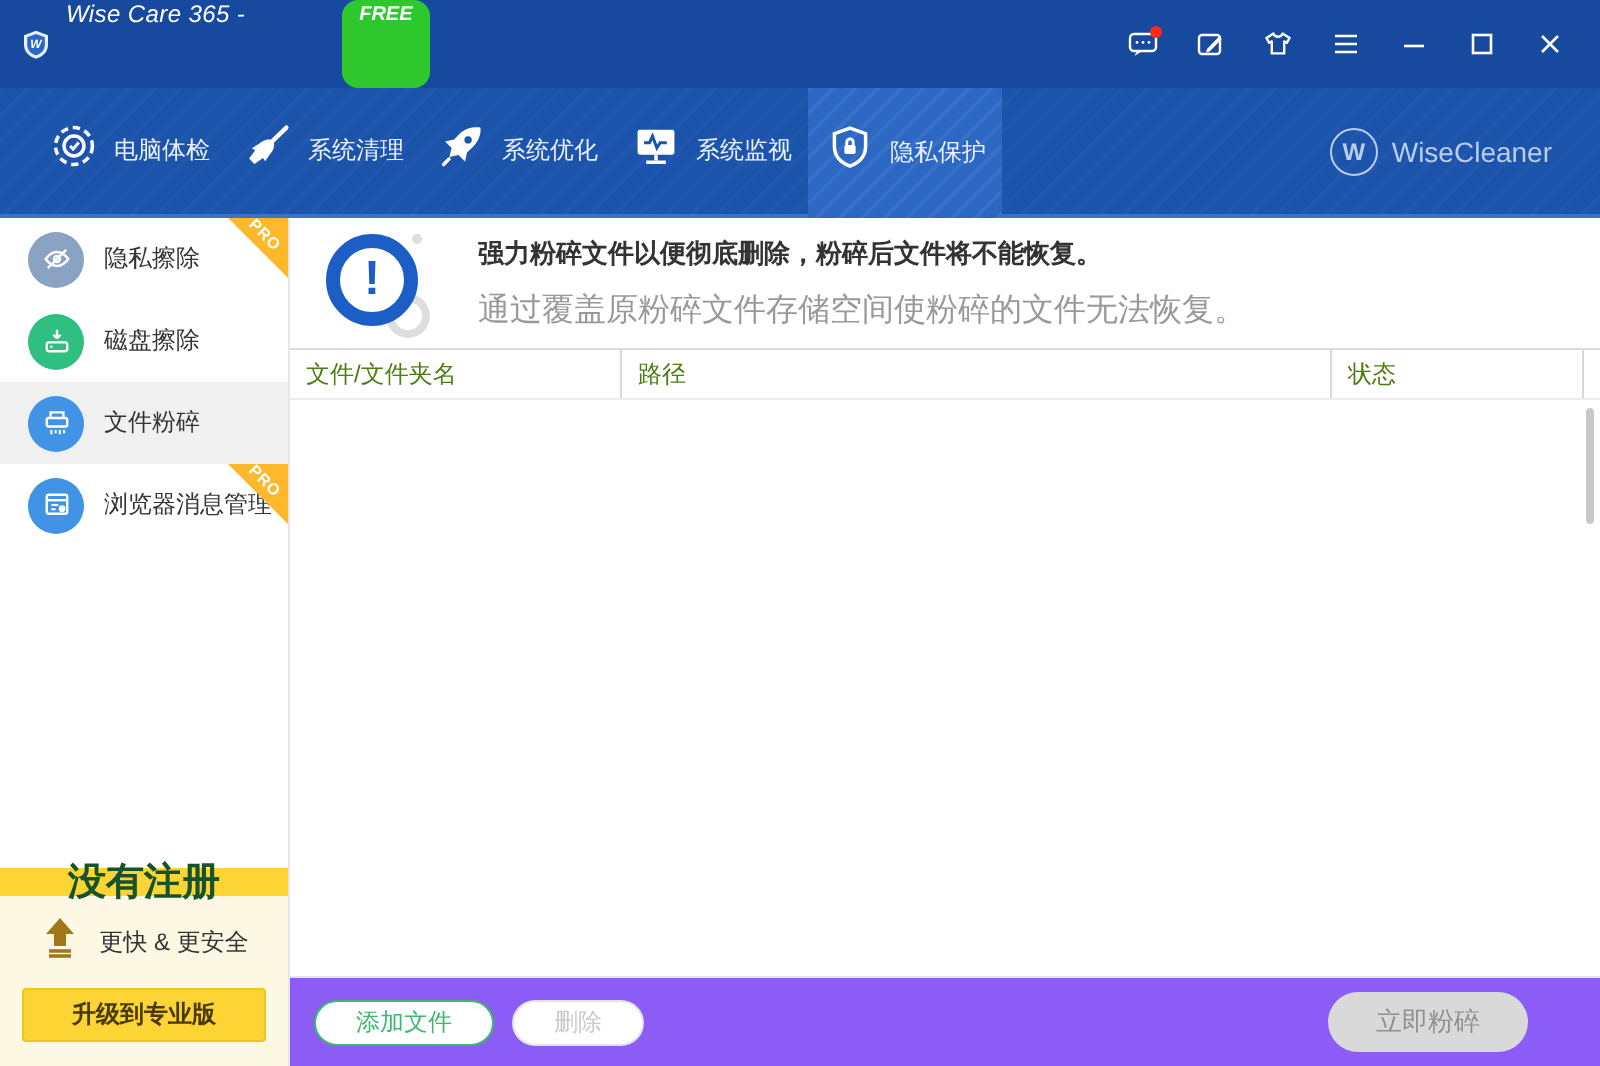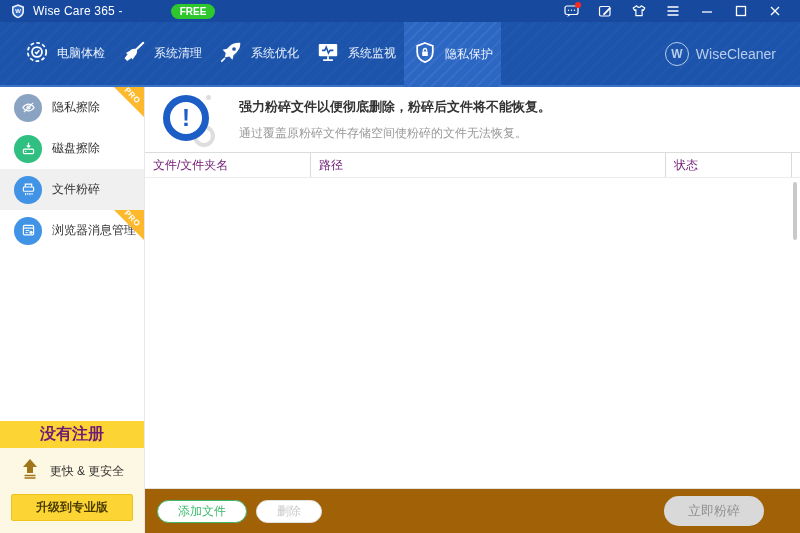--- a/index.html
+++ b/index.html
@@ -6,21 +6,21 @@
     --titlebar-blue:#17499e; --navbar-blue:#1c54ac; --active-tab-blue:#2d67c4;
     --nav-bottom-line:#3a72c8; --badge-green:#2ec72e; --accent-green:#3cb96d;
     --yellow:#fcd535; --light-yellow:#fdf8e3; --pro-yellow:#fdb82c;
     --alert-blue:#1d5ec6; --selected-gray:#f0f0f0;
   }
   *{margin:0;padding:0;box-sizing:border-box;font-family:"Liberation Sans","DejaVu Sans",sans-serif;}
   html,body{width:800px;height:533px;overflow:hidden;background:#fff;}
   .window{width:800px;height:533px;display:flex;flex-direction:column;position:relative;}
 
   
-  .titlebar{height:22px;background:var(--titlebar-blue);display:flex;align-items:center;padding:0 10px;flex:0 0 auto;}
+  .titlebar{height:44px;background:var(--titlebar-blue);display:flex;padding:0 10px;flex:0 0 auto;font-style:italic;}
   .titlebar .app-logo{display:flex;align-items:center;margin-right:7px;}
   .titlebar .title{color:#fff;font-size:12px;letter-spacing:.2px;}
   .free-badge{background:var(--badge-green);color:#fff;font-size:10px;font-weight:bold;
     border-radius:8px;padding:1px 9px;margin-left:48px;line-height:13px;}
   .tb-icons{margin-left:auto;display:flex;align-items:center;gap:4px;}
   .tb-btn{width:30px;height:24px;display:flex;align-items:center;justify-content:center;position:relative;cursor:pointer;}
   .tb-btn svg{display:block;}
   .red-dot{position:absolute;top:3px;right:5px;width:6px;height:6px;border-radius:50%;background:#ff2a1a;}
 
   
@@ -45,53 +45,53 @@
   .side-item.selected{background:var(--selected-gray);}
   .side-badge{width:28px;height:28px;border-radius:50%;display:flex;align-items:center;justify-content:center;flex:0 0 auto;}
   .side-label{font-size:12px;color:#333;font-family:Liberation Serif, serif;}
   .pro-ribbon{position:absolute;top:0;right:0;width:0;height:0;
     border-top:30px solid var(--pro-yellow);border-left:30px solid transparent;}
   .pro-text{position:absolute;top:4px;right:2px;transform:rotate(45deg);
     color:#fff;font-size:8px;font-weight:bold;letter-spacing:.5px;}
 
   
   .register{margin-top:auto;background:var(--light-yellow);}
-  .reg-bar{height:27px;background:var(--yellow);display:flex;align-items:center;justify-content:center;
-    font-size:16px;font-weight:bold;color:#701a75;}
+  .reg-bar{height:14px;background:var(--yellow);display:flex;align-items:center;justify-content:center;
+    font-size:19px;font-weight:bold;color:#14532d;}
   .reg-mid{height:46px;display:flex;align-items:center;justify-content:center;gap:10px;}
   .reg-tagline{font-size:12px;color:#333;}
   .upgrade-btn{display:block;width:122px;height:27px;margin:0 auto 12px;background:var(--yellow);
     border:1px solid #edc51d;border-radius:2px;font-size:12px;font-weight:bold;color:#4a3b00;cursor:pointer;}
 
   
   .main{flex:1;display:flex;flex-direction:column;min-width:0;}
   .info-bar{height:66px;display:flex;align-items:center;padding-left:16px;gap:22px;
     border-bottom:1px solid #dcdcdc;flex:0 0 auto;background:#fff;}
   .alert-wrap{width:56px;height:54px;position:relative;flex:0 0 auto;}
   .alert-deco{position:absolute;right:2px;bottom:0;width:22px;height:22px;border:4px solid #dedede;border-radius:50%;}
   .alert-dot{position:absolute;right:6px;top:2px;width:5px;height:5px;border-radius:50%;background:#dedede;}
   .alert-ring{position:absolute;left:2px;top:2px;width:46px;height:46px;border:7px solid var(--alert-blue);
     border-radius:50%;background:#fff;display:flex;align-items:center;justify-content:center;}
   .alert-ring span{color:var(--alert-blue);font-size:24px;font-weight:bold;line-height:1;}
   .info-texts{display:flex;flex-direction:column;gap:9px;}
   .info-title{font-size:13px;font-weight:bold;color:#333;}
-  .info-sub{font-size:12px;color:#999;}
-
-  .table-header{height:25px;display:flex;align-items:center;font-size:12px;color:#701a75;
+  .info-sub{font-size:16px;color:#999;}
+
+  .table-header{height:25px;display:flex;align-items:center;font-size:12px;color:#4d7c0f;
     border-bottom:1px solid #ececec;flex:0 0 auto;background:#fff;}
   .th{padding-left:8px;height:100%;display:flex;align-items:center;}
   .th-name{width:165px;}
   .th-path{width:355px;border-left:1px solid #d9d9d9;}
   .th-status{flex:1;border-left:1px solid #d9d9d9;}
   .th-end{width:9px;height:100%;border-left:1px solid #d9d9d9;}
 
   .table-body{flex:1;background:#fff;position:relative;min-height:0;}
   .scroll-thumb{position:absolute;right:3px;top:4px;width:4px;height:58px;background:#c9c9c9;border-radius:2px;}
 
-  .toolbar{height:45px;border-top:1px solid #e3e3e3;background:#a16207;display:flex;align-items:center;
+  .toolbar{height:45px;border-top:1px solid #e3e3e3;background:#8b5cf6;display:flex;align-items:center;
     padding:0 36px 0 12px;gap:9px;flex:0 0 auto;}
   .pill{height:23px;padding:0 20px;border-radius:12px;background:#fff;font-size:12px;cursor:pointer;}
   .pill.green{border:1px solid var(--accent-green);color:var(--accent-green);}
   .pill.disabled{border:1px solid #e2e2e2;color:#c9c9c9;cursor:default;}
   .shred-btn{margin-left:auto;height:30px;padding:0 24px;border:none;border-radius:15px;
     background:#d9d9d9;color:#909090;font-size:13px;cursor:default;}
 </style>
 </head>
 <body>
 

